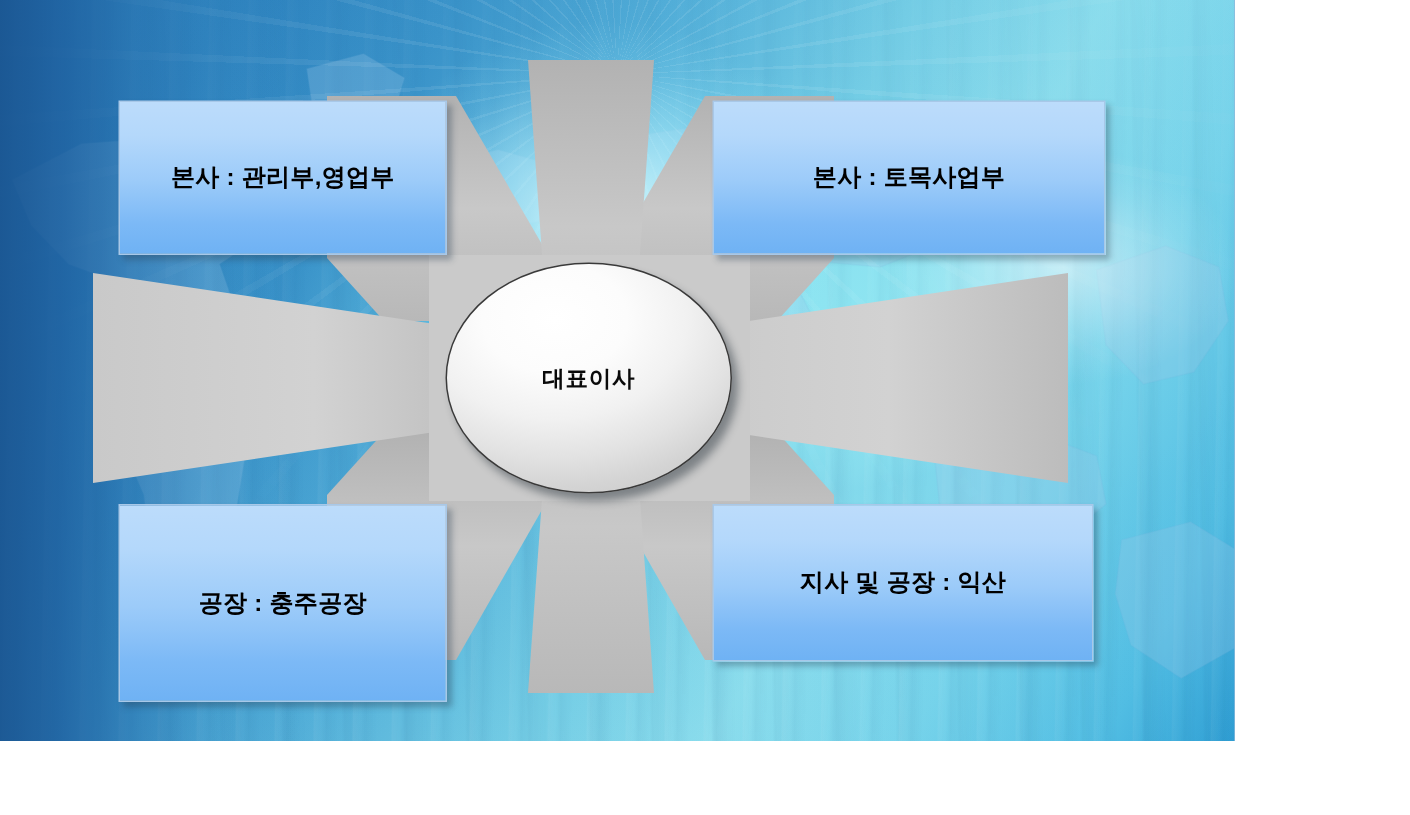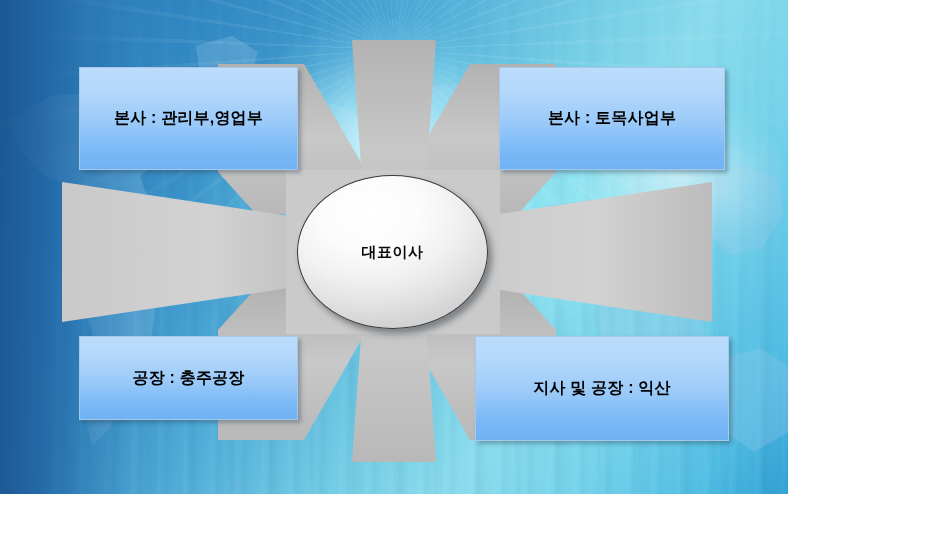--- a/index.html
+++ b/index.html
@@ -25,20 +25,21 @@
 
   
   #slide-image {
     position: absolute;
     left: 0;
     top: 0;
     width: 788px;
     height: 494px;
     overflow: hidden;
     background: #1a73b5;
+    padding-left: 35px;
   }
 
   
   .bg-layer {
     position: absolute;
     left: 0; top: 0; right: 0; bottom: 0;
   }
   .bg-base {
     background:
       radial-gradient(ellipse 55% 48% at 62% 44%, #8fe6f2 0%, rgba(143,230,242,0.72) 26%, rgba(110,205,232,0.35) 48%, rgba(60,150,205,0.05) 72%),
@@ -124,22 +125,22 @@
     display: flex;
     align-items: center;
     justify-content: center;
     color: #000000;
     font-size: 16px;
     font-weight: 600;
     letter-spacing: 0.2px;
     text-align: center;
   }
   #box-tl { left: 79px;  top: 67px;  width: 219px; height: 103px; }
-  #box-tr { left: 475px; top: 67px;  width: 226px; height: 103px; margin-left: 24px; }
-  #box-bl { left: 79px;  top: 336px; width: 219px; height: 84px; }
+  #box-tr { left: 475px; top: 67px;  width: 262px; height: 103px; }
+  #box-bl { left: 79px;  top: 336px; width: 219px; height: 132px; }
   #box-br { left: 475px; top: 336px; width: 254px; height: 105px; }
 
   
   #center-node {
     position: absolute;
     left: 297px;
     top: 175px;
     width: 189px;
     height: 152px;
     border-radius: 50%;

